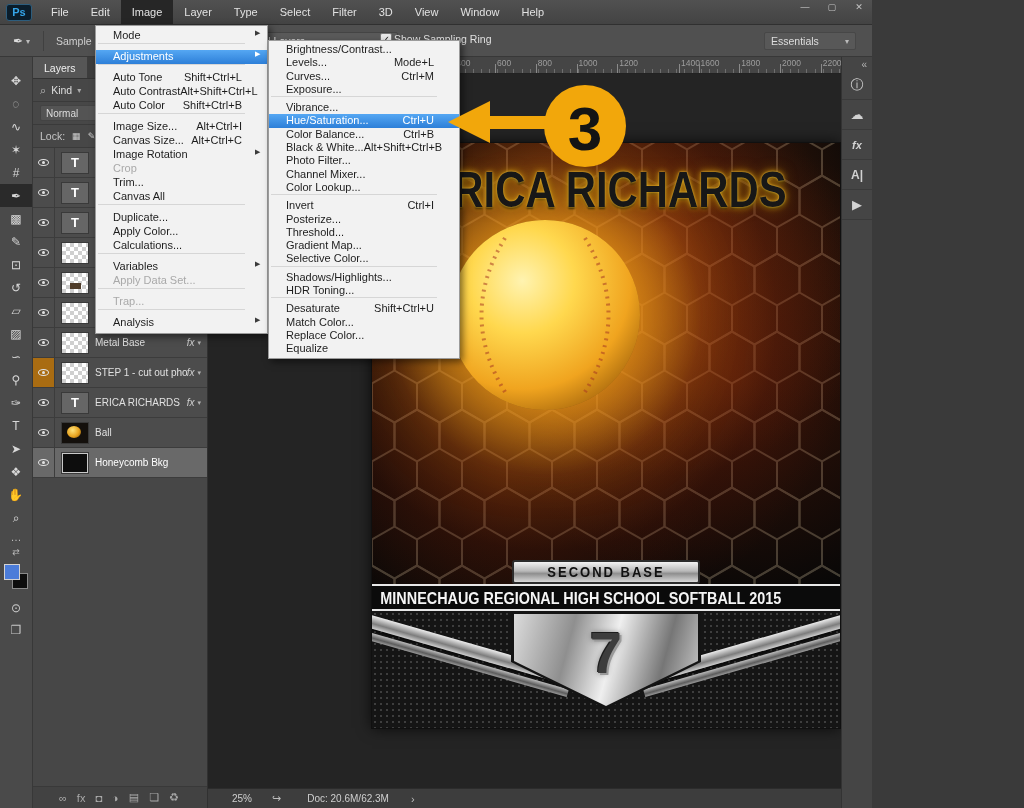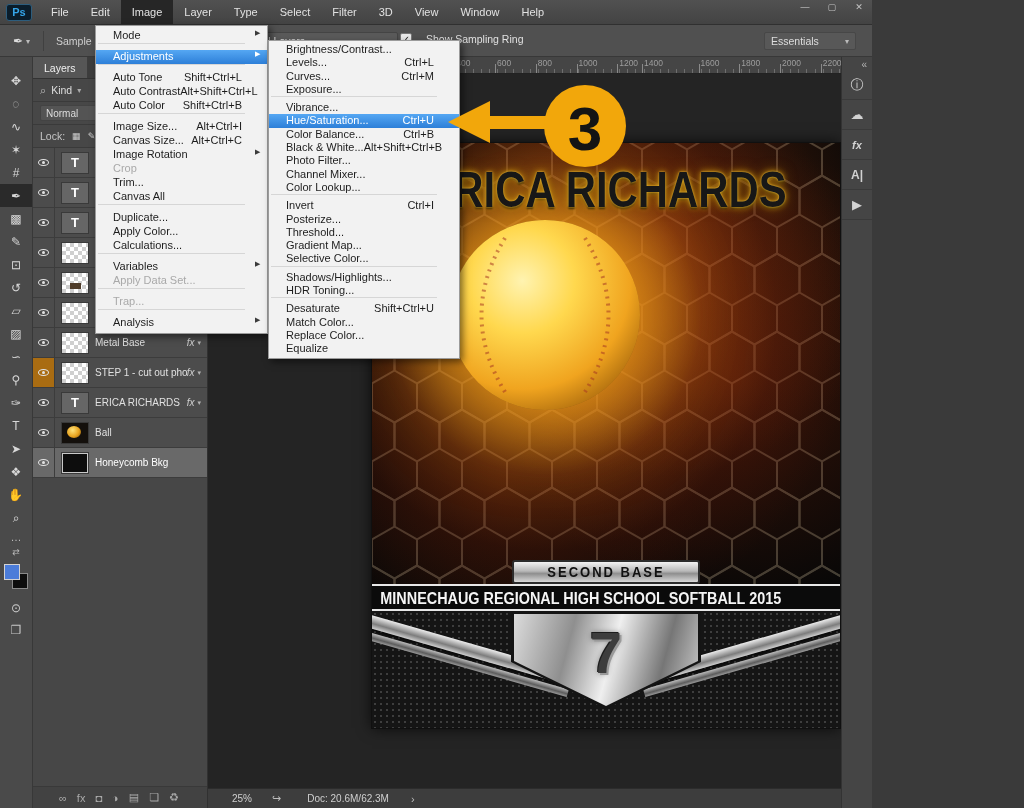--- a/index.html
+++ b/index.html
@@ -23,21 +23,21 @@
   
   .optionsbar{position:absolute;left:0;top:25px;right:0;height:32px;background:#505050;
     border-bottom:1px solid #383838;z-index:5}
   .ob-tool{position:absolute;left:6px;top:6px;width:38px;height:20px;display:flex;align-items:center;
     justify-content:center;gap:3px;color:#ddd;font-size:12px;border-right:1px solid #404040;padding-right:6px}
   .ob-caret{font-size:8px;color:#bbb}
   .ob-label{position:absolute;left:56px;top:10px;font-size:10.5px;color:#cfcfcf;white-space:nowrap}
   .ob-dropdown{position:absolute;left:252px;top:7px;width:146px;height:18px;background:#5a5a5a;
     border:1px solid #444;border-radius:2px;color:#ddd;font-size:10.5px;display:flex;
     align-items:center;padding:0 6px;justify-content:space-between}
-  .ob-check{position:absolute;left:400px;top:8px;display:flex;align-items:center;gap:14px}
+  .ob-check{position:absolute;left:380px;top:8px;display:flex;align-items:center;gap:2px}
   .checkbox{width:12px;height:12px;background:#e9e9e9;border:1px solid #777;border-radius:2px;
     color:#222;font-size:10px;line-height:11px;text-align:center}
   .ob-check-label{font-size:10.5px;color:#e0e0e0}
   .ob-workspace{position:absolute;right:16px;top:7px;width:92px;height:18px;background:#585858;
     border:1px solid #474747;border-radius:2px;color:#ddd;font-size:10.5px;display:flex;
     align-items:center;justify-content:space-between;padding:0 6px}
 
   
   .toolbar{position:absolute;left:0;top:57px;bottom:0;width:33px;background:#4a4a4a;
     border-right:1px solid #383838;z-index:4;padding-top:12px}
@@ -499,21 +499,21 @@
   <div class="canvas-pane">
     <div class="ruler">
 
     <span class="rlabel" style="left: 167px;">0</span>
         <span class="rlabel" style="left: 207.7px;">200</span>
         <span class="rlabel" style="left: 248.4px;">400</span>
         <span class="rlabel" style="left: 289.1px;">600</span>
         <span class="rlabel" style="left: 329.8px;">800</span>
         <span class="rlabel" style="left: 370.5px; text-align: center;">1000</span>
         <span class="rlabel" style="left: 411.2px;">1200</span>
-        <span class="rlabel" style="left: 436px; margin-top: 24px;">1400</span>
+        <span class="rlabel" style="left: 473px; margin-top: 24px;">1400</span>
         <span class="rlabel" style="left: 492.6px;">1600</span>
         <span class="rlabel" style="left: 533.3px;">1800</span>
         <span class="rlabel" style="left: 574px;">2000</span>
         <span class="rlabel" style="left: 614.7px;">2200</span>
         <span class="rlabel" style="left: 655.4px;">2400</span>
         <span class="rlabel" style="left: 696.1px;">2600</span>
         <span class="rlabel" style="left: 736.8px;">2800</span>
         <span class="rlabel" style="left: 777.5px;">3000</span>
       </div>
     <span class="ruler-overflow">»</span>
@@ -716,21 +716,21 @@
 
   <div class="menu" id="adjustments-menu">
 
   <div class="mi">
         <span class="lab">Brightness/Contrast...</span>
         <span class="sc"></span>
         <span class="arr">▶</span>
       </div>
       <div class="mi">
         <span class="lab">Levels...</span>
-        <span class="sc">Ctrl+L</span>
+        <span class="sc">Mode+L</span>
         <span class="arr">▶</span>
       </div>
       <div class="mi">
         <span class="lab">Curves...</span>
         <span class="sc">Ctrl+M</span>
         <span class="arr">▶</span>
       </div>
       <div class="mi">
         <span class="lab">Exposure...</span>
         <span class="sc"></span>

